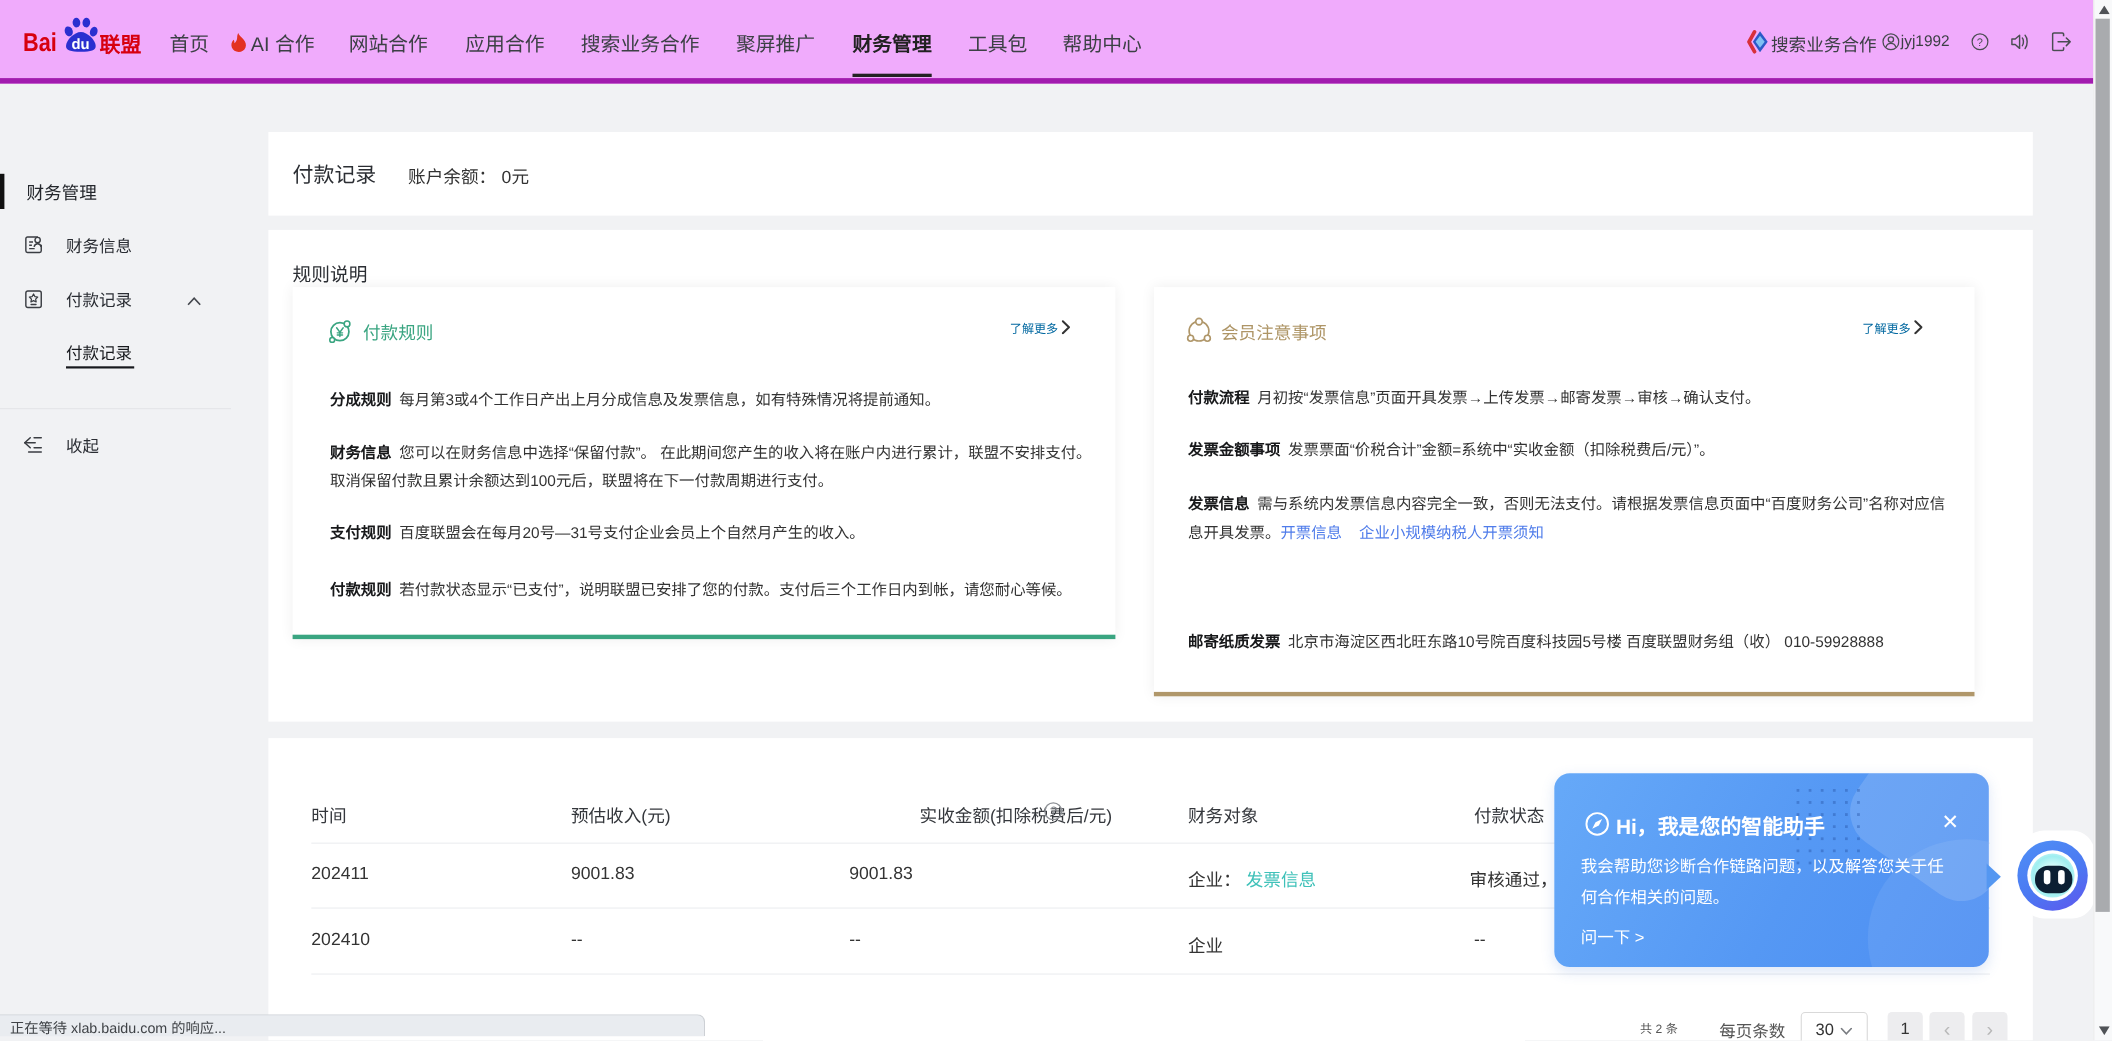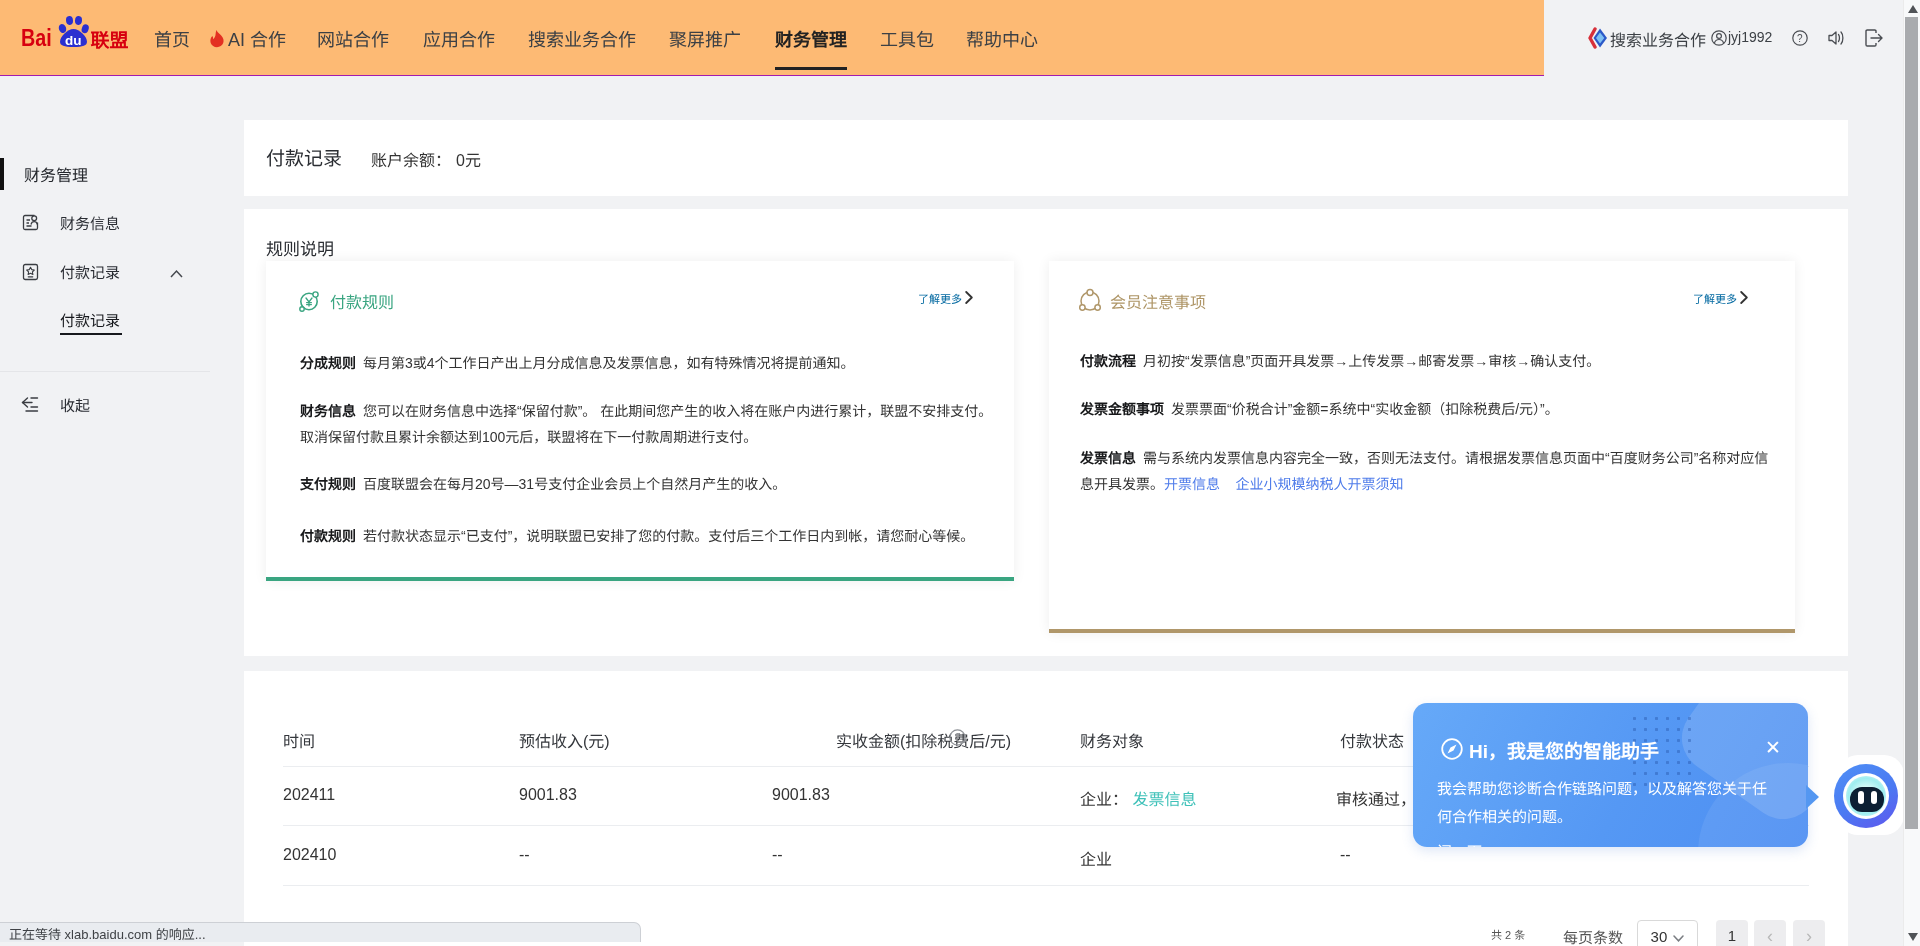--- a/index.html
+++ b/index.html
@@ -2,21 +2,21 @@
 <html lang="zh-CN"><head>
 <meta charset="utf-8">
 <title>百度联盟</title>
 <style>
   * { margin:0; padding:0; box-sizing:border-box; }
   html,body { width:1920px; height:946px; overflow:hidden; }
   body { font-family:"Liberation Sans",sans-serif; background:#f1f2f4; color:#333; }
   #page { position:relative; width:1920px; height:946px; overflow:hidden; }
 
   
-  #header { position:absolute; left:0; top:0; width:1544px; height:76px; background:#fdba74; border-bottom:1px solid #a21caf; }
+  #header { position:absolute; left:0; top:0; width:1920px; height:76px; background:#f0abfc; border-bottom:5px solid #a21caf; }
   .nav-item { position:absolute; top:25px; font-size:18px; color:#3c4045; white-space:nowrap; }
   .nav-item.active { color:#222; font-weight:700; }
   #nav-underline { position:absolute; left:775px; top:67px; width:72px; height:3px; background:#222; }
   .hicon { position:absolute; top:29px; }
 
   
   #side-bar-mark { position:absolute; left:0; top:158px; width:4px; height:32px; background:#111; }
   .side-title { position:absolute; left:24px; top:162px; font-size:16px; color:#24272c; }
   .side-item { position:absolute; left:60px; font-size:15px; color:#2a2d33; }
   .sicon { position:absolute; left:22px; }
@@ -35,21 +35,21 @@
   
   .tcell { position:absolute; font-size:16px; color:#333; white-space:nowrap; }
   .thead { color:#34373c; }
   .tline { position:absolute; left:283px; width:1526px; height:1px; background:#ebedf0; }
   .teal-link { color:#3fc1b9; text-decoration:none; }
 
   
   .pgbox { position:absolute; top:920px; height:32px; border-radius:4px; font-size:15px; color:#333; text-align:center; line-height:32px; }
 
   
-  #popup { position:absolute; left:1413px; top:703px; width:395px; height:144px; border-radius:14px;
+  #popup { position:absolute; left:1413px; top:703px; width:395px; height:176px; border-radius:14px;
            background:linear-gradient(118deg,#66a9f8 0%,#5598f4 55%,#4d8ef2 100%); overflow:hidden;
            box-shadow:0 4px 12px rgba(70,120,210,0.18); color:#fff; }
   #popup-arrow { position:absolute; left:1806px; top:785px; width:0; height:0;
                  border-top:12px solid transparent; border-bottom:12px solid transparent; border-left:13px solid #5497f1; }
 
   
   #vscroll { position:absolute; right:0; top:0; width:17px; height:946px; background:#f8f9fa; border-left:1px solid #ebebeb; }
   #vthumb { position:absolute; right:2px; top:17px; width:13px; height:812px; background:#a9abae; }
 
   
@@ -176,20 +176,21 @@
       <circle cx="4.4" cy="19.5" r="2.7" fill="#fff" stroke-width="1.5"></circle>
       <circle cx="19.6" cy="19.5" r="2.7" fill="#fff" stroke-width="1.5"></circle>
     </svg>
     <span class="card-title" style="left:61px;color:#ae9566;">会员注意事项</span>
     <span class="more" style="left:644px;">了解更多<svg width="8" height="13" viewBox="0 0 8 13" style="margin-left:3px;vertical-align:-1px;">
           <path d="M1.2 1 L6.8 6.5 L1.2 12" stroke="#333" stroke-width="1.8" fill="none" stroke-linejoin="round" stroke-linecap="round"></path>
         </svg></span>
     <div class="para" style="left:31px;top:87px;"><b>付款流程</b>月初按“发票信息”页面开具发票→上传发票→邮寄发票→审核→确认支付。</div>
     <div class="para" style="left:31px;top:135px;"><b>发票金额事项</b>发票票面“价税合计”金额=系统中“实收金额（扣除税费后/元）”。</div>
     <div class="para" style="left:31px;top:184px;"><b>发票信息</b>需与系统内发票信息内容完全一致，否则无法支付。请根据发票信息页面中“百度财务公司”名称对应信<br>息开具发票。<a class="blue-link" href="#">开票信息</a>&nbsp;&nbsp;&nbsp;&nbsp;<a class="blue-link" href="#">企业小规模纳税人开票须知</a></div>
+    <div class="para" style="left:31px;top:309px;"><b>邮寄纸质发票</b>北京市海淀区西北旺东路10号院百度科技园5号楼 百度联盟财务组（收） 010-59928888</div>
   </div>
 
   <div class="sheet" style="top:671px;height:275px;"></div>
   <span class="tcell thead" style="left:283px;top:728px;">时间</span>
   <span class="tcell thead" style="left:519px;top:728px;">预估收入(元)</span>
   <span class="tcell thead" style="left:816px;top:728px;margin-left:20px;">实收金额(扣除税费后/元)</span>
   <svg style="position:absolute;left:949px;top:729px;" width="17" height="17" viewBox="0 0 17 17">
     <circle cx="8.5" cy="8.5" r="7.6" fill="none" stroke="#8d9095" stroke-width="1.2"></circle>
     <text x="5.7" y="12.3" font-size="11" fill="#8d9095" font-family="Liberation Sans,sans-serif">?</text>
   </svg>

